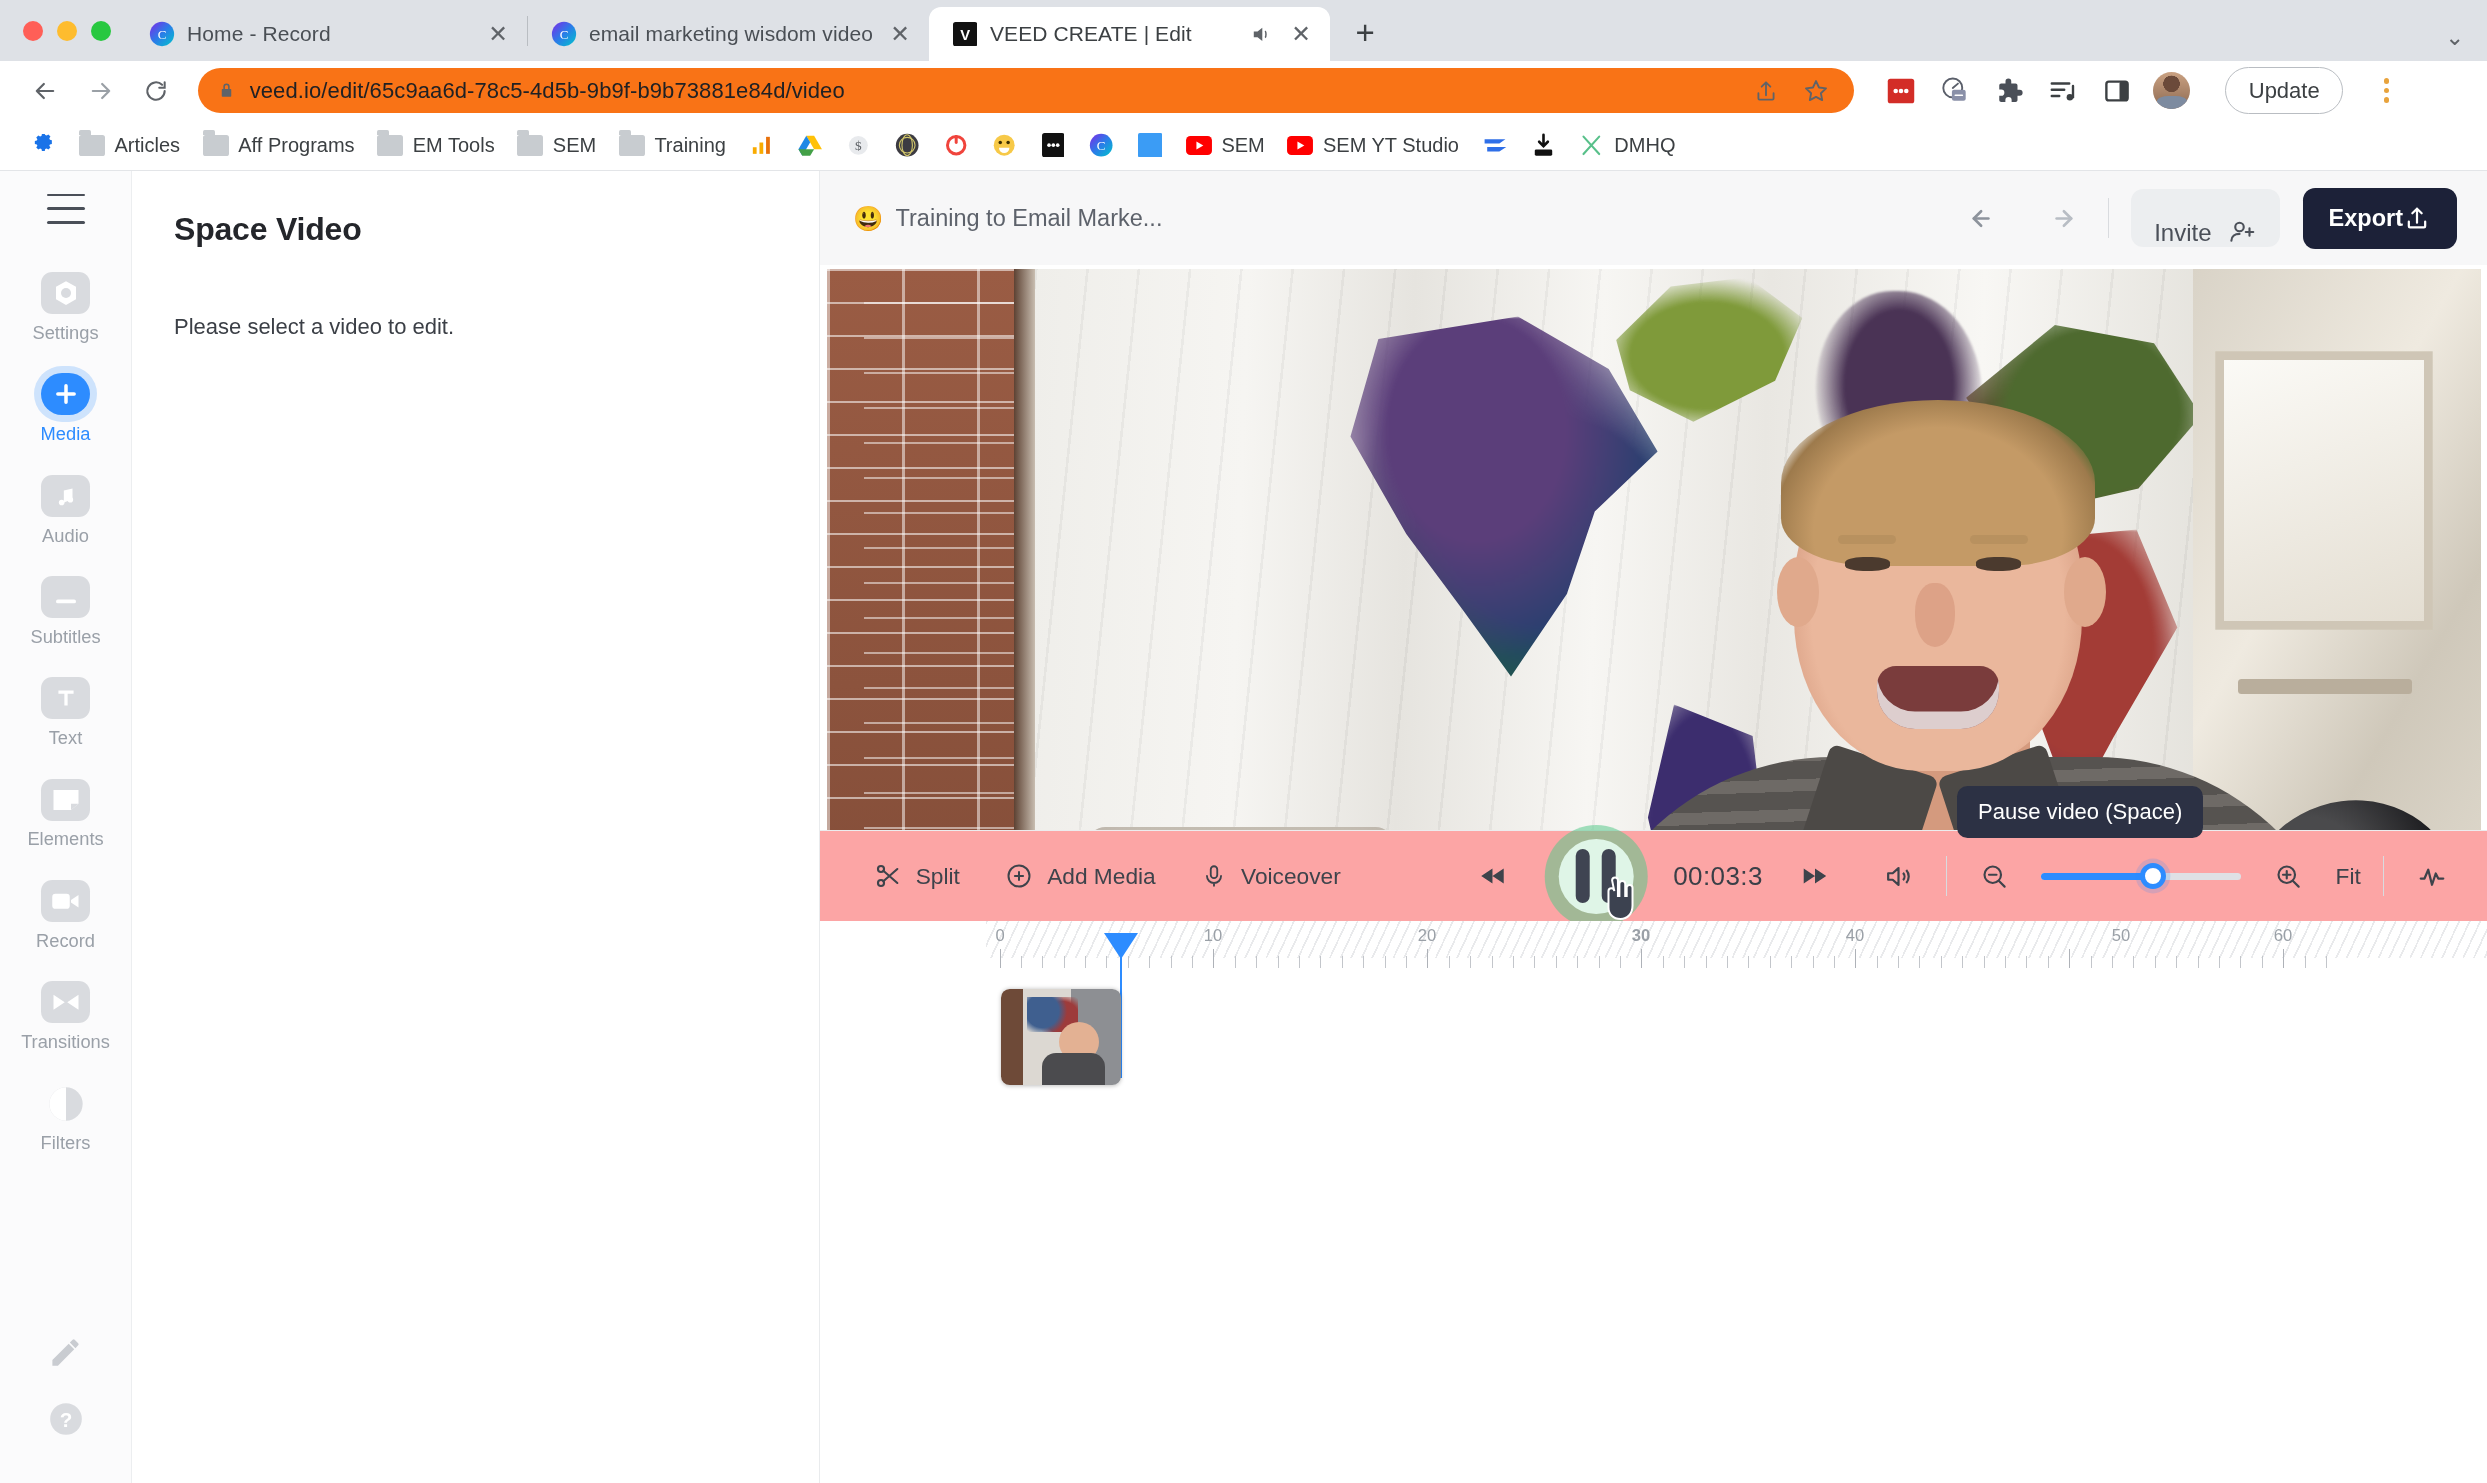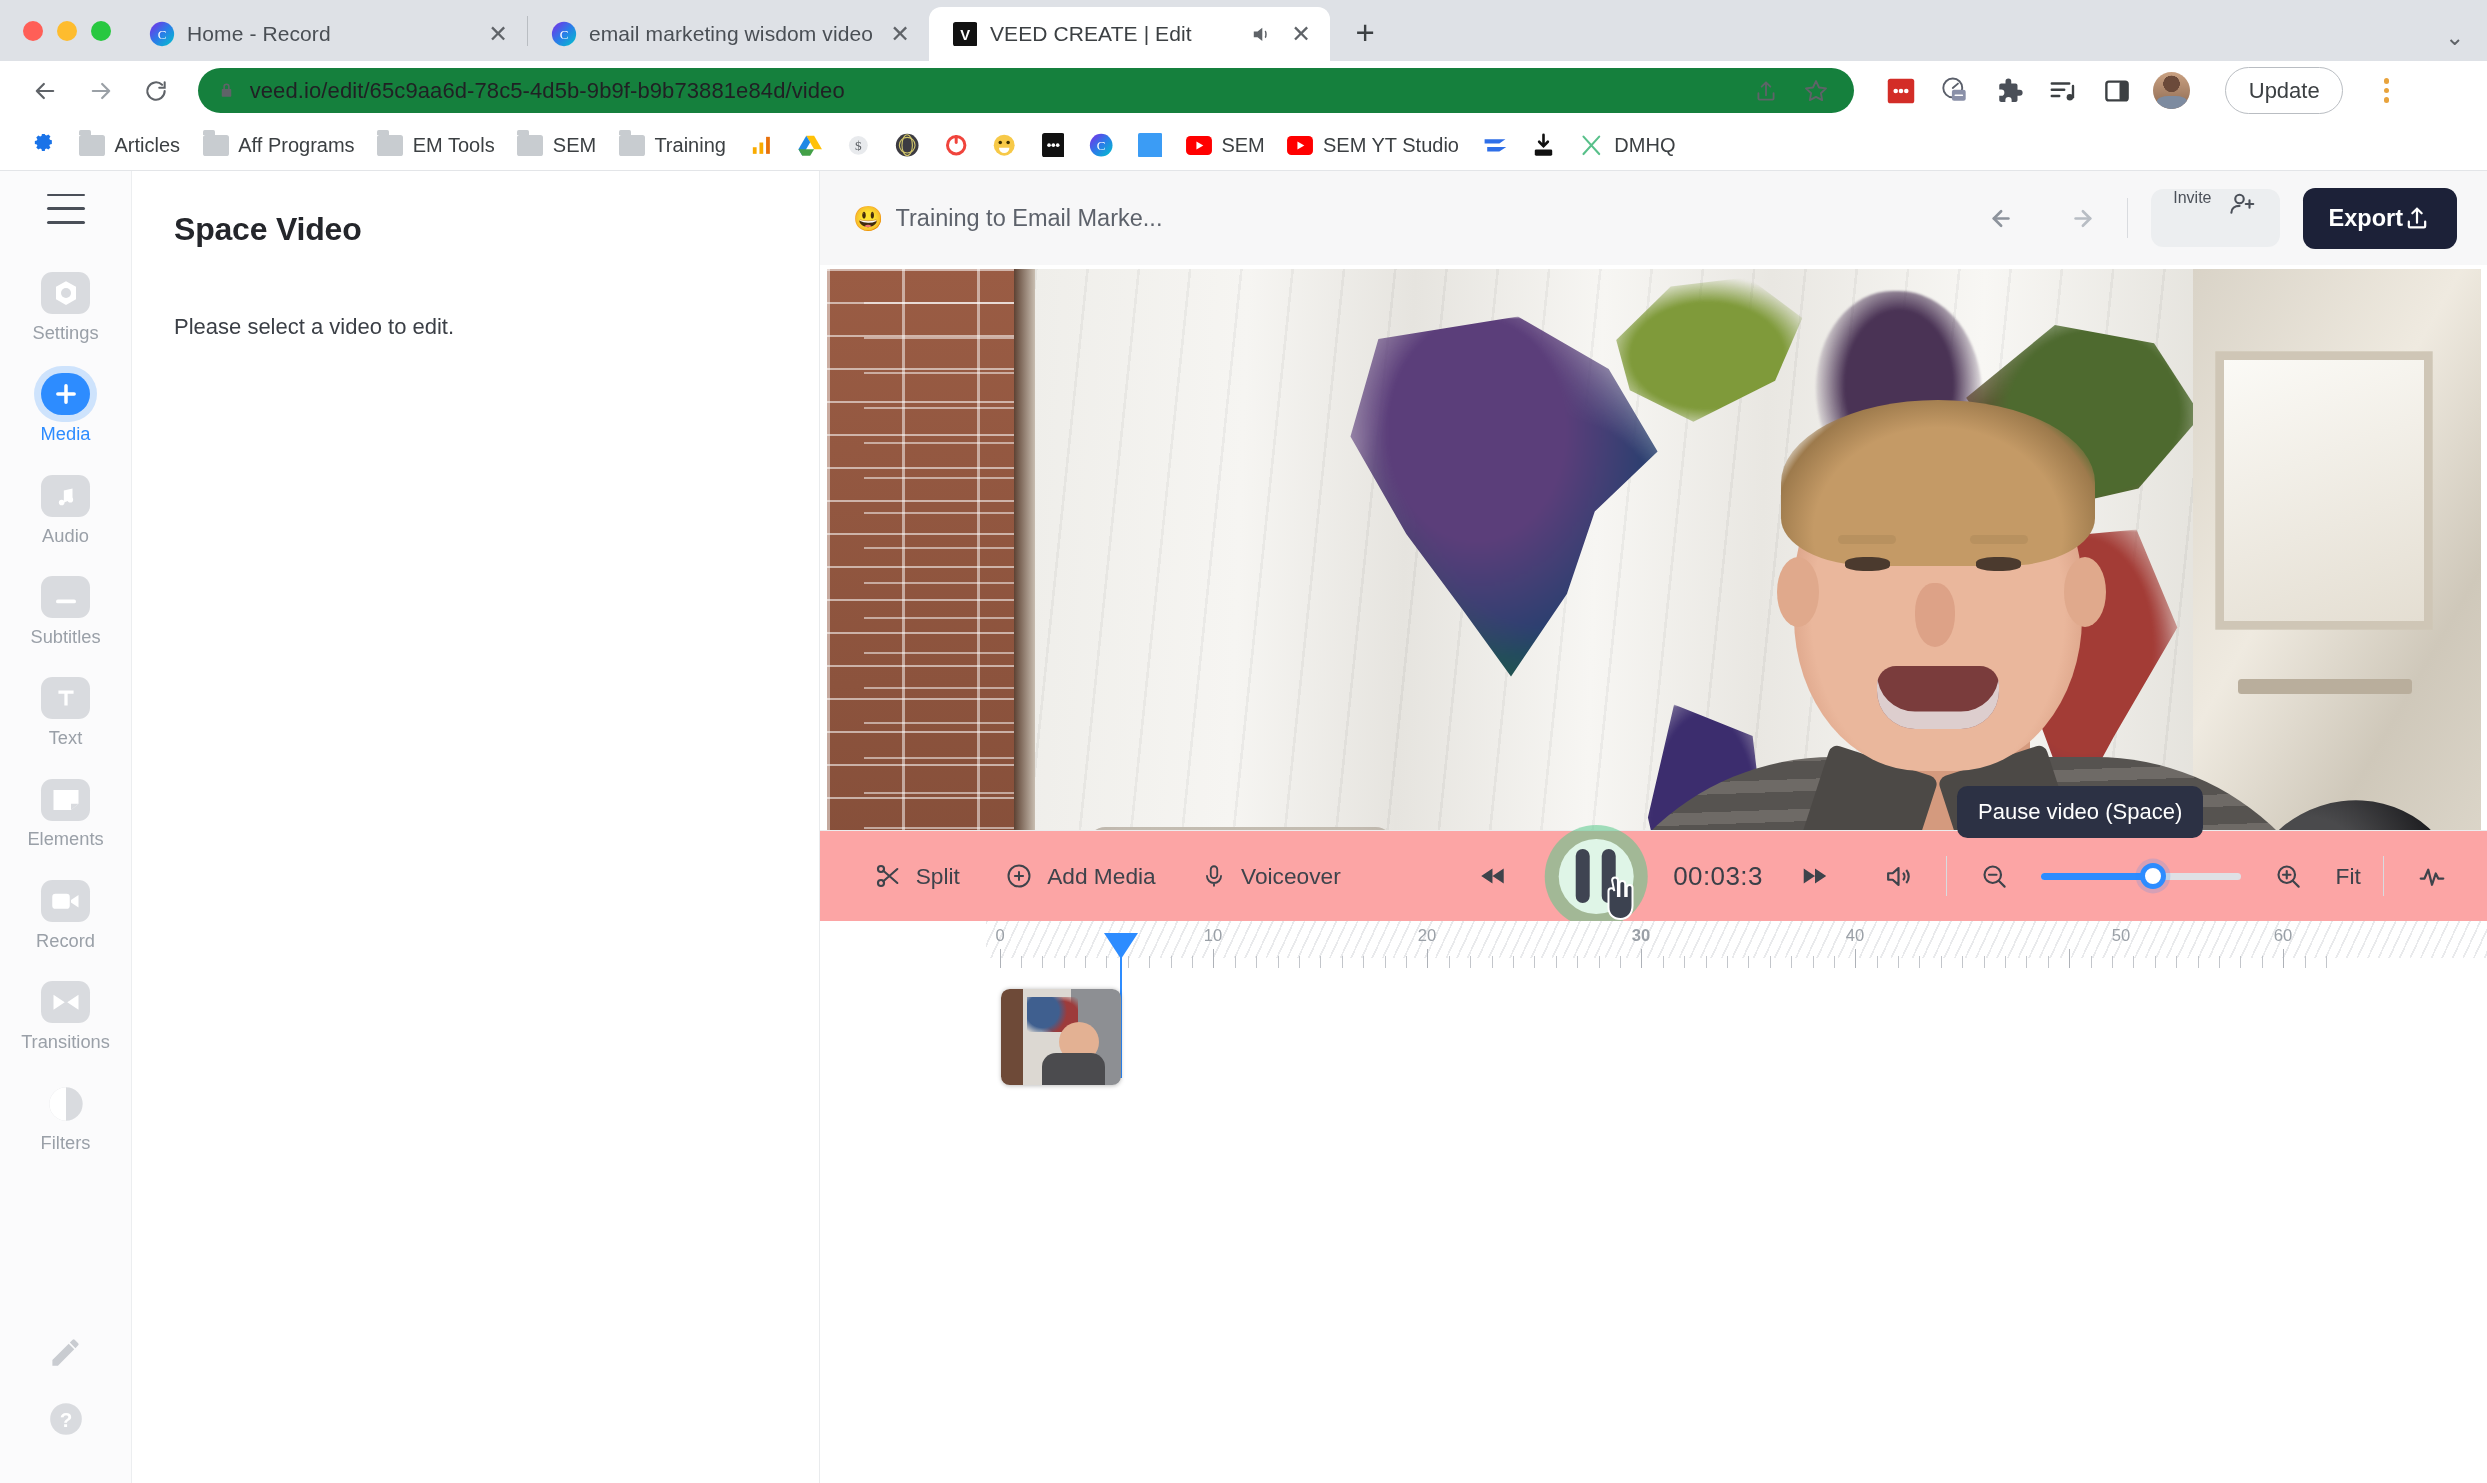--- a/index.html
+++ b/index.html
@@ -45,21 +45,21 @@
   .chev-down { font-size: 22.7px; color:#5f6368; }
 
   
   .urlbar-row {
     height: 59px; background: #ffffff; display: flex; align-items: center;
     padding: 0 19px; gap: 3.5px; flex: 0 0 59px;
   }
   .navbtn { width: 52px; height: 52px; display:flex; align-items:center; justify-content:center;
             color:#5f6368; border-radius:50%; font-size: 26px; }
   .omnibox {
-    flex: 1; height: 45px; background: #15803d; border-radius: 22.7px;
+    flex: 1; height: 45px; background: #f97316; border-radius: 22.7px;
     display: flex; align-items: center; padding: 0 19px; gap: 14px; margin: 0 12.2px;
     max-width: 1656px;
   }
   .omnibox .url { font-size: 22px; color: #202124; letter-spacing: 0.1px; white-space: nowrap; }
   .lock { width: 19px; height: 19px; }
   .omni-actions { margin-left:auto; display:flex; align-items:center; gap: 22.7px; padding-right: 5.2px;}
   .ext-row { display:flex; align-items:center; gap: 19px; padding-left: 14px;}
   .ext-icon { width: 35px; height: 35px; display:flex; align-items:center; justify-content:center; }
   .avatar-img {
     width: 37px; height: 37px; border-radius:50%;
@@ -115,21 +115,21 @@
     height: 94px; flex: 0 0 94px; background: #f7f7f8; display:flex; align-items:center;
     padding: 0 30px 0 33px; gap: 15.7px;
   }
   .proj-title { font-size: 23.5px; color: #5d626b; display:flex; align-items:center; gap: 12.2px; }
   .emoji { font-size: 24.4px; }
   .stage-top-right { margin-left:auto; display:flex; align-items:center; gap: 22.7px; }
   .iconbtn { width: 51px; height: 51px; display:flex; align-items:center; justify-content:center; color:#8d939c; }
   .vdiv { width: 0.9px; height: 40px; background: #d9dbdf; }
   .invite-btn {
     height: 58px; padding: 0 22.7px; background:#eceef0; border-radius: 12.2px;
-    display:flex; align-items:flex-start; gap: 15.7px; font-size: 16px; color:#4b5059;
+    display:flex; align-items:flex-end; gap: 15.7px; font-size: 24px; color:#4b5059;
   }
   .export-btn {
     height: 61px; padding: 0 26px; background:#1c2138; border-radius: 12.2px;
     display:flex; align-items:center; font-size: 23.5px; font-weight:bold; color:#fff;
   }
 
   
   .preview-wrap { flex: 1; display:flex; align-items:flex-start; justify-content:center; background:#ffffff; min-height:0; padding-top: 3.5px;}
   .video {
     width: 1654px; height: 832px; position: relative; overflow: hidden; background:#cfcac2;

